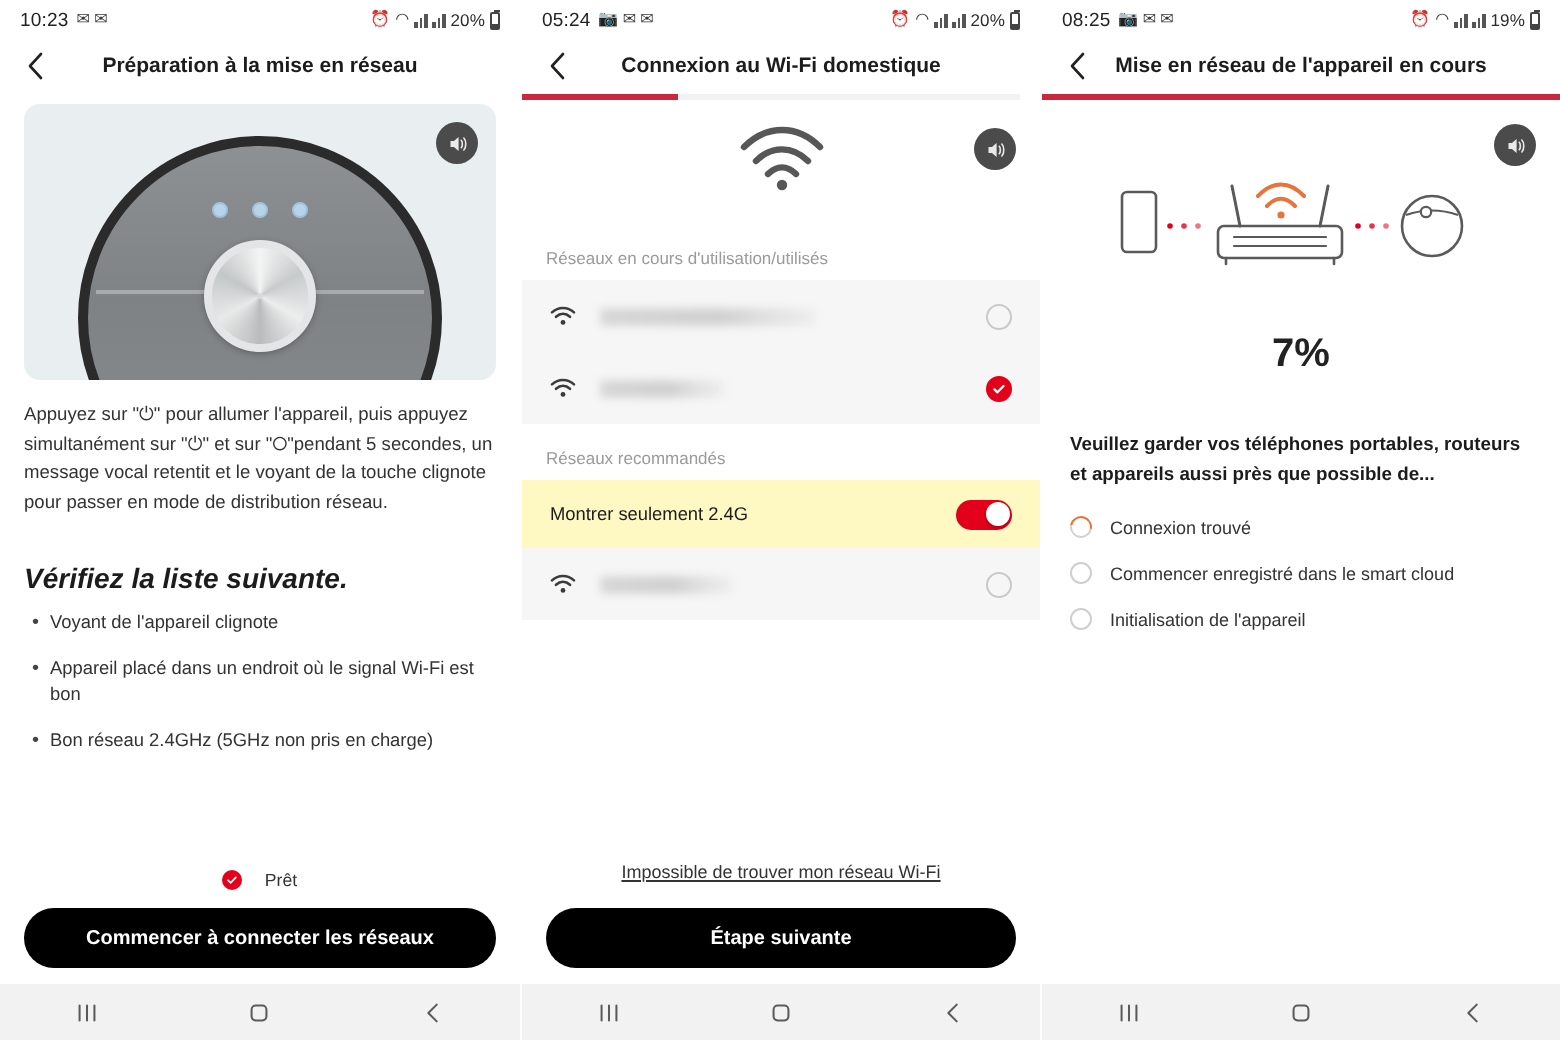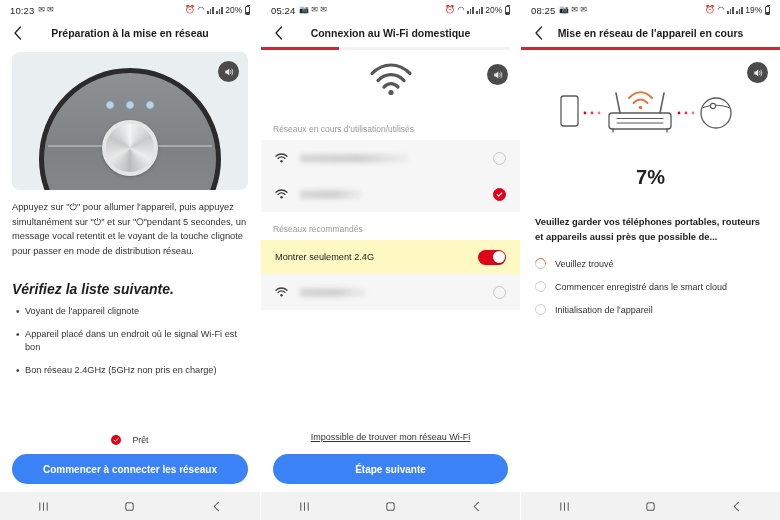--- a/index.html
+++ b/index.html
@@ -150,21 +150,21 @@
   }
   .readycheck {
     width: 10px; height: 10px; border-radius: 50%; background: #e2001a;
     display: flex; align-items: center; justify-content: center;
   }
   .readycheck svg { width: 6px; height: 6px; }
   .readylbl { font-size: 8.8px; color: #333; }
   .cta {
     display: block; width: 100%; height: 30px;
     border: none; border-radius: 16px;
-    background: #3b82f6; color: #fff;
+    background: #000000; color: #fff;
     font-size: 10px; font-weight: 700;
     font-family: "Liberation Sans", sans-serif;
     cursor: pointer;
   }
   .linkrow { text-align: center; margin-bottom: 10px; }
   .flink {
     font-size: 9px; color: #333; text-decoration: underline; cursor: pointer;
   }
 
   
@@ -593,21 +593,21 @@
         </div>
       </div>
 
       <div class="pct">7%</div>
 
       <p class="guidetxt">Veuillez garder vos téléphones portables, routeurs et appareils aussi près que possible de...</p>
 
       <ul class="steps">
         <li>
           <span class="stepdot active"></span>
-          <span>Veuillez trouvé</span>
+          <span>Connexion trouvé</span>
         </li>
         <li>
           <span class="stepdot"></span>
           <span>Commencer enregistré dans le smart cloud</span>
         </li>
         <li>
           <span class="stepdot"></span>
           <span>Initialisation de l'appareil</span>
         </li>
       </ul>

